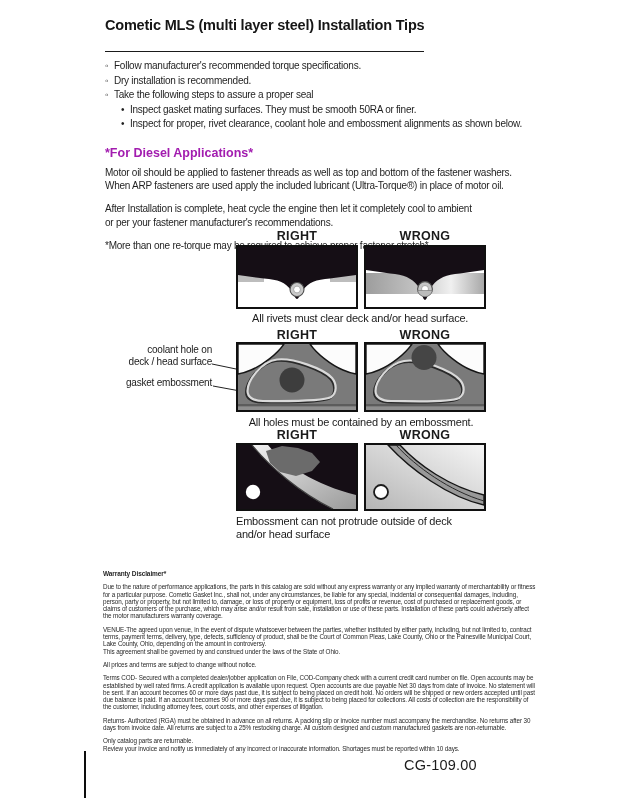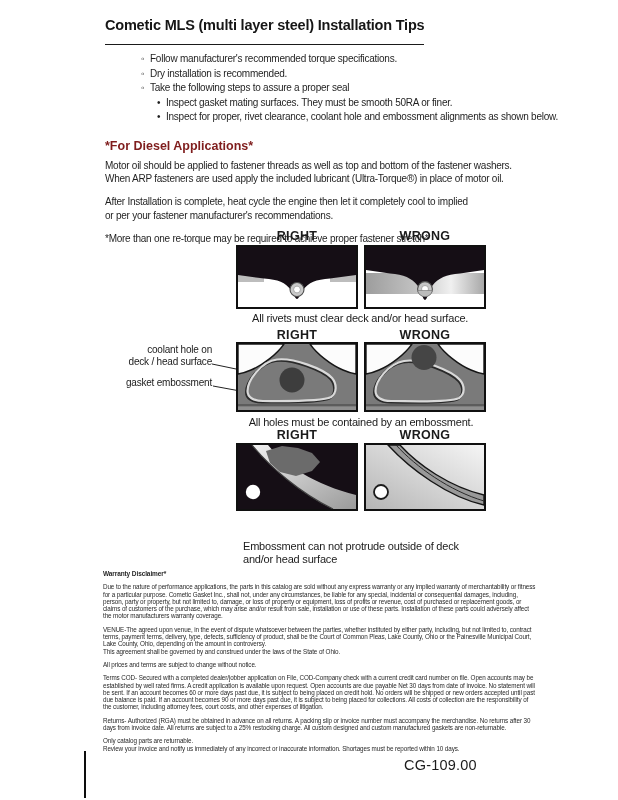--- a/index.html
+++ b/index.html
@@ -1,25 +1,25 @@
 <!DOCTYPE html>
 <html><head>
 <meta charset="utf-8">
 <style>
   html,body{margin:0;padding:0;background:#ffffff;}
   .page{position:relative;width:618px;height:800px;background:#ffffff;overflow:hidden;
         font-family:"Liberation Sans",sans-serif;color:#1f1f1f;}
   
   .top{position:absolute;left:105px;top:16px;width:462px;}
   .title{display:inline-block;font-size:14.5px;font-weight:bold;letter-spacing:-0.2px;
-         border-bottom:1.6px solid #1a1a1a;padding-bottom:11px;margin:0 0 7px 0;color:#161616;}
-  .b-line{font-size:10px;letter-spacing:-0.25px;line-height:14.5px;white-space:nowrap;margin-left:36px;}
+         border-bottom:1.6px solid #1a1a1a;padding-bottom:18px;margin:0 0 7px 0;color:#161616;}
+  .b-line{font-size:10px;letter-spacing:-0.25px;line-height:14.5px;white-space:nowrap;}
   .b-line .mk{display:inline-block;width:9px;text-align:left;}
   .sub{padding-left:16px;}
-  .d-head{font-size:12.5px;font-weight:bold;margin:14px 0 6px 0;color:#7f1d1d;}
+  .d-head{font-size:12.5px;font-weight:bold;margin:14px 0 6px 0;color:#a21caf;}
   .p-line{font-size:10px;letter-spacing:-0.25px;line-height:13.8px;white-space:nowrap;}
   .gap{height:9px;}
   
   .dg-label{position:absolute;width:122px;text-align:center;font-size:12.5px;font-weight:bold;
             letter-spacing:0.3px;color:#1b1b1b;}
   .panel{position:absolute;border:2px solid #101010;line-height:0;background:#fff;}
   .caption{position:absolute;font-size:11px;letter-spacing:-0.2px;color:#1b1b1b;line-height:13px;}
   .callout{position:absolute;width:94px;text-align:right;font-size:10px;letter-spacing:-0.2px;
            line-height:12px;color:#1b1b1b;}
   .co-lines{position:absolute;left:205px;top:355px;width:100px;height:45px;}
@@ -43,21 +43,21 @@
     <div class="b-line"><span class="mk">◦</span><span>Follow manufacturer's recommended torque specifications.</span></div>
     <div class="b-line"><span class="mk">◦</span><span>Dry installation is recommended.</span></div>
     <div class="b-line"><span class="mk">◦</span><span>Take the following steps to assure a proper seal</span></div>
     <div class="b-line sub"><span class="mk">•</span><span>Inspect gasket mating surfaces.  They must be smooth 50RA or finer.</span></div>
     <div class="b-line sub"><span class="mk">•</span><span>Inspect for proper, rivet clearance, coolant hole and embossment alignments as shown below.</span></div>
 
     <div class="d-head">*For Diesel Applications*</div>
     <div class="p-line">Motor oil should be applied to fastener threads as well as top and bottom of the fastener washers.</div>
     <div class="p-line">When ARP fasteners are used apply the included lubricant (Ultra-Torque®) in place of motor oil.</div>
     <div class="gap"></div>
-    <div class="p-line">After Installation is complete, heat cycle the engine then let it completely cool to implied</div>
+    <div class="p-line">After Installation is complete, heat cycle the engine then let it completely cool to ambient</div>
     <div class="p-line">or per your fastener manufacturer's recommendations.</div>
     <div class="gap"></div>
     <div class="p-line">*More than one re-torque may be required to achieve proper fastener stretch*</div>
   </div>
 
   <div class="dg-label" style="left:236px;top:229px;">RIGHT</div>
   <div class="dg-label" style="left:364px;top:229px;">WRONG</div>
 
   <div class="panel" style="left:236px;top:245px;">
     <svg width="118" height="60" viewBox="0 0 118 60">
@@ -160,21 +160,21 @@
             <stop offset="1" stop-color="#f5f5f5"></stop>
         </linearGradient>
       </defs>
       <rect width="118" height="64" fill="url(#bg3w)"></rect>
       <path d="M34 0 C52 20 84 42 118 50 L118 60 C82 52 44 24 22 0 Z" fill="#999999" stroke="#141414" stroke-width="1.4"></path>
       <path d="M30 0 C50 22 84 46 118 56" fill="none" stroke="#2b2b2b" stroke-width="1"></path>
       <circle cx="15" cy="47" r="7" fill="#ffffff" stroke="#1c1c1c" stroke-width="1.8"></circle>
     </svg>
   </div>
 
-  <div class="caption" style="left:243px;top:515px;margin-top:25px;">
+  <div class="caption" style="left:236px;top:515px;">
     <div>Embossment can not protrude outside of deck</div>
     <div>and/or head surface</div>
   </div>
 
   <div class="warranty">
     <div class="wh">Warranty Disclaimer*</div>
     <p>Due to the nature of performance applications, the parts in this catalog are sold without any express warranty or any implied warranty of merchantability or fitness for a particular purpose.  Cometic Gasket Inc., shall not, under any circumstances, be liable for any special, incidental or consequential damages, including, person, party or property, but not limited to, damage, or loss of property or equipment, loss of profits or revenue, cost of purchased or replacement goods, or claims of customers of the purchase, which may arise and/or result from sale, installation or use of these parts.  Installation of these parts could adversely affect the motor manufacturers warranty coverage.</p>
     <p class="tight">VENUE-The agreed upon venue, in the event of dispute whatsoever between the parties, whether instituted by either party, including, but not limited to, contract terms, payment terms, delivery, type, defects, sufficiency of product, shall be the Court of Common Pleas, Lake County, Ohio or the Painesville Municipal Court, Lake County, Ohio, depending on the amount in controversy.</p>
     <p>This agreement shall be governed by and construed under the laws of the State of Ohio.</p>
     <p>All prices and terms are subject to change without notice.</p>

